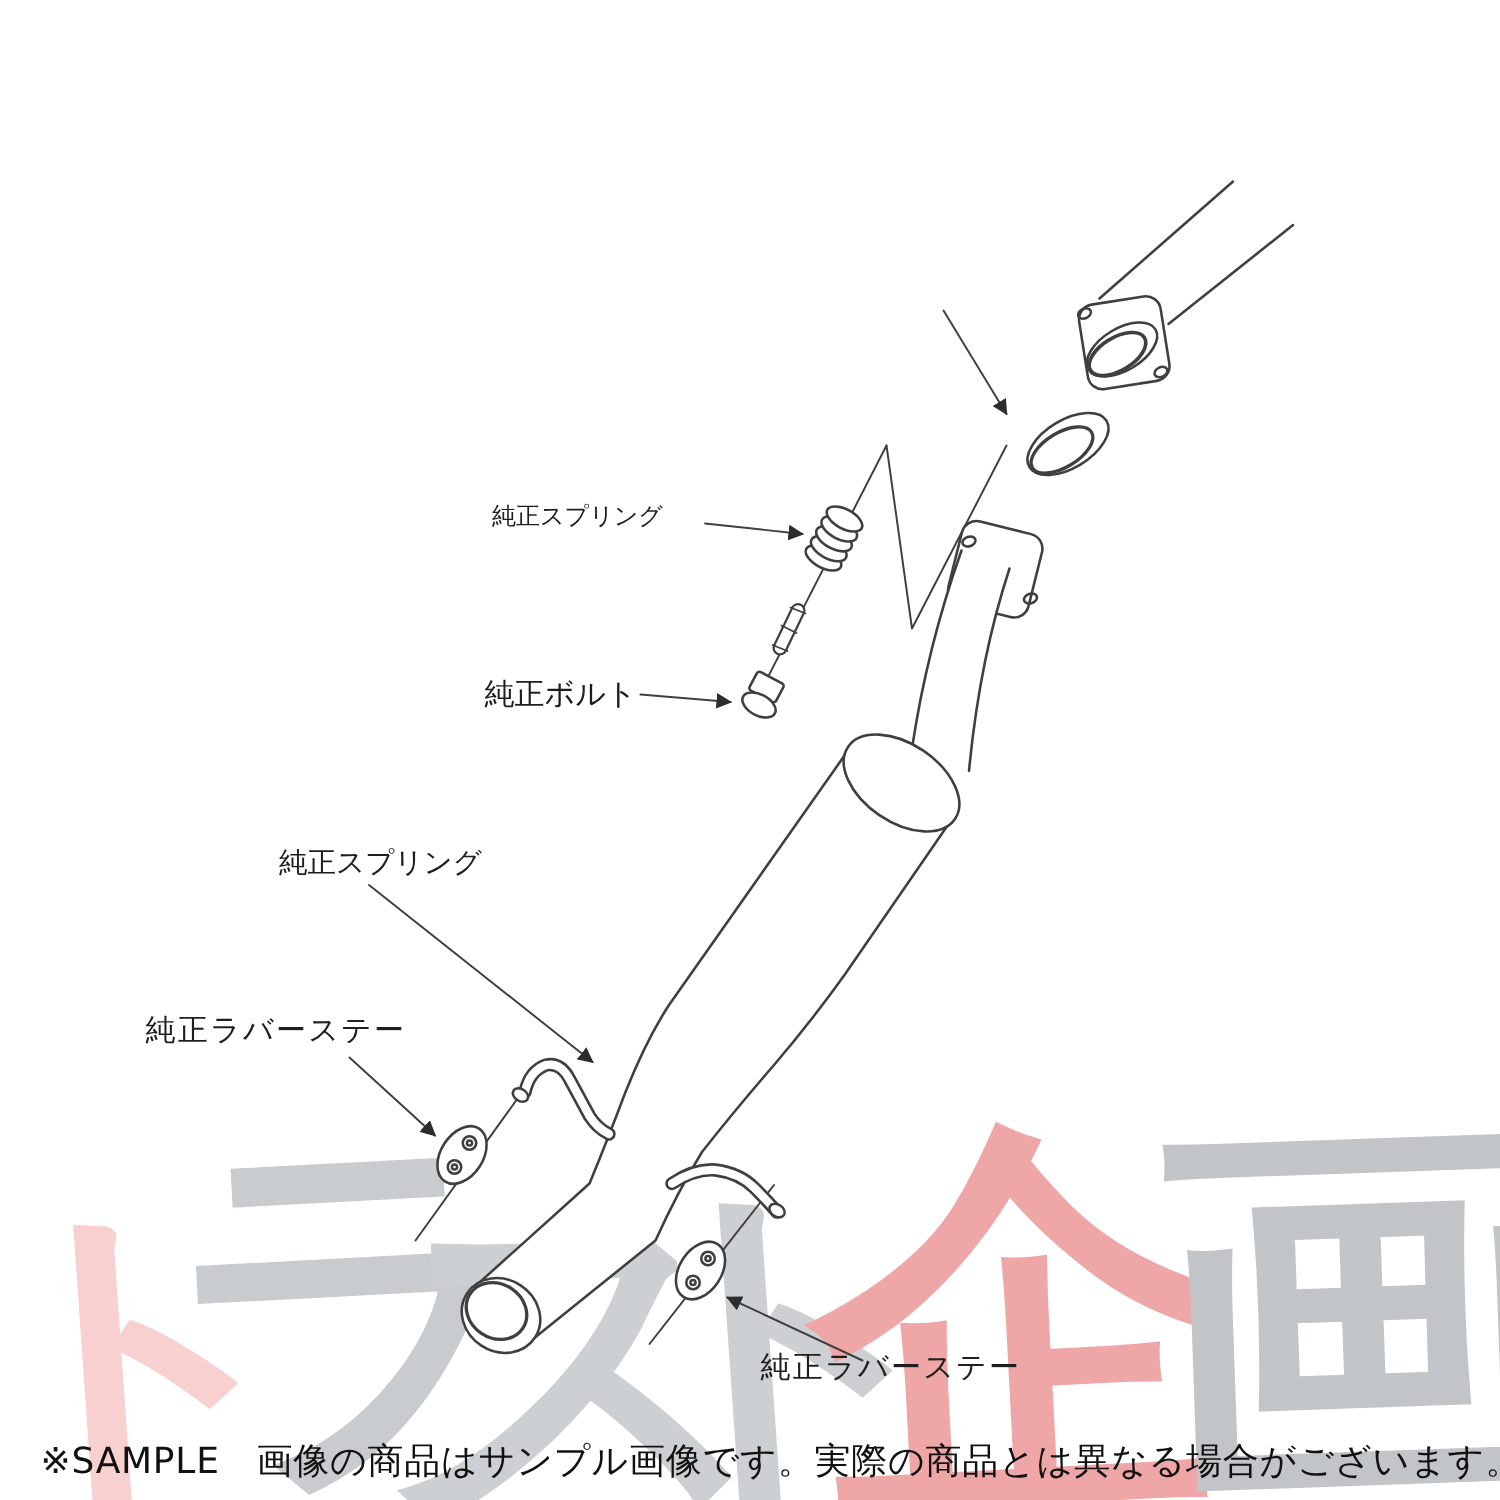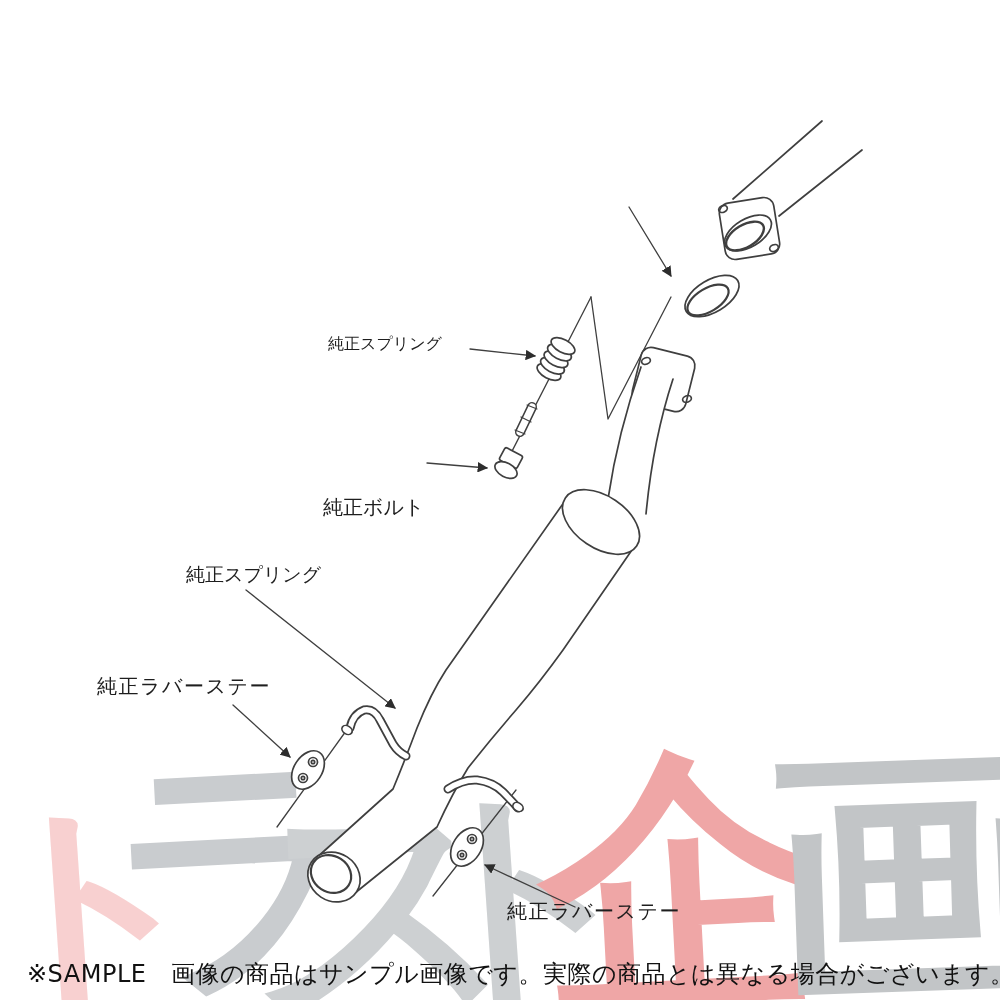--- a/index.html
+++ b/index.html
@@ -22,21 +22,21 @@
   
   .diagram{position:absolute;left:0;top:0;z-index:2;}
   
   .label{
     position:absolute;z-index:3;color:#1e1e1e;white-space:nowrap;
     font-family:"DejaVu Sans","Liberation Sans",sans-serif;
   }
   .lbl-flange{left:586px;top:92px;font-size:23px;}
   .lbl-gasket{left:470px;top:179px;font-size:21px;}
   .lbl-spring{left:328px;top:334px;font-size:16px;}
-  .lbl-bolt{left:323px;top:449px;font-size:20px;margin-top:45px;}
+  .lbl-bolt{left:323px;top:449px;font-size:20px;}
   .lbl-muffler{left:186px;top:562px;font-size:19px;}
   .lbl-stay-left{left:97px;top:673px;font-size:20px;letter-spacing:1.5px;}
   .lbl-stay-right{left:507px;top:898px;font-size:20px;letter-spacing:1.5px;}
   .sample-note{
     position:absolute;z-index:3;left:27px;top:958px;font-size:24px;
     color:#111;white-space:nowrap;letter-spacing:0.5px;
   }
 </style>
 </head>
 <body>

